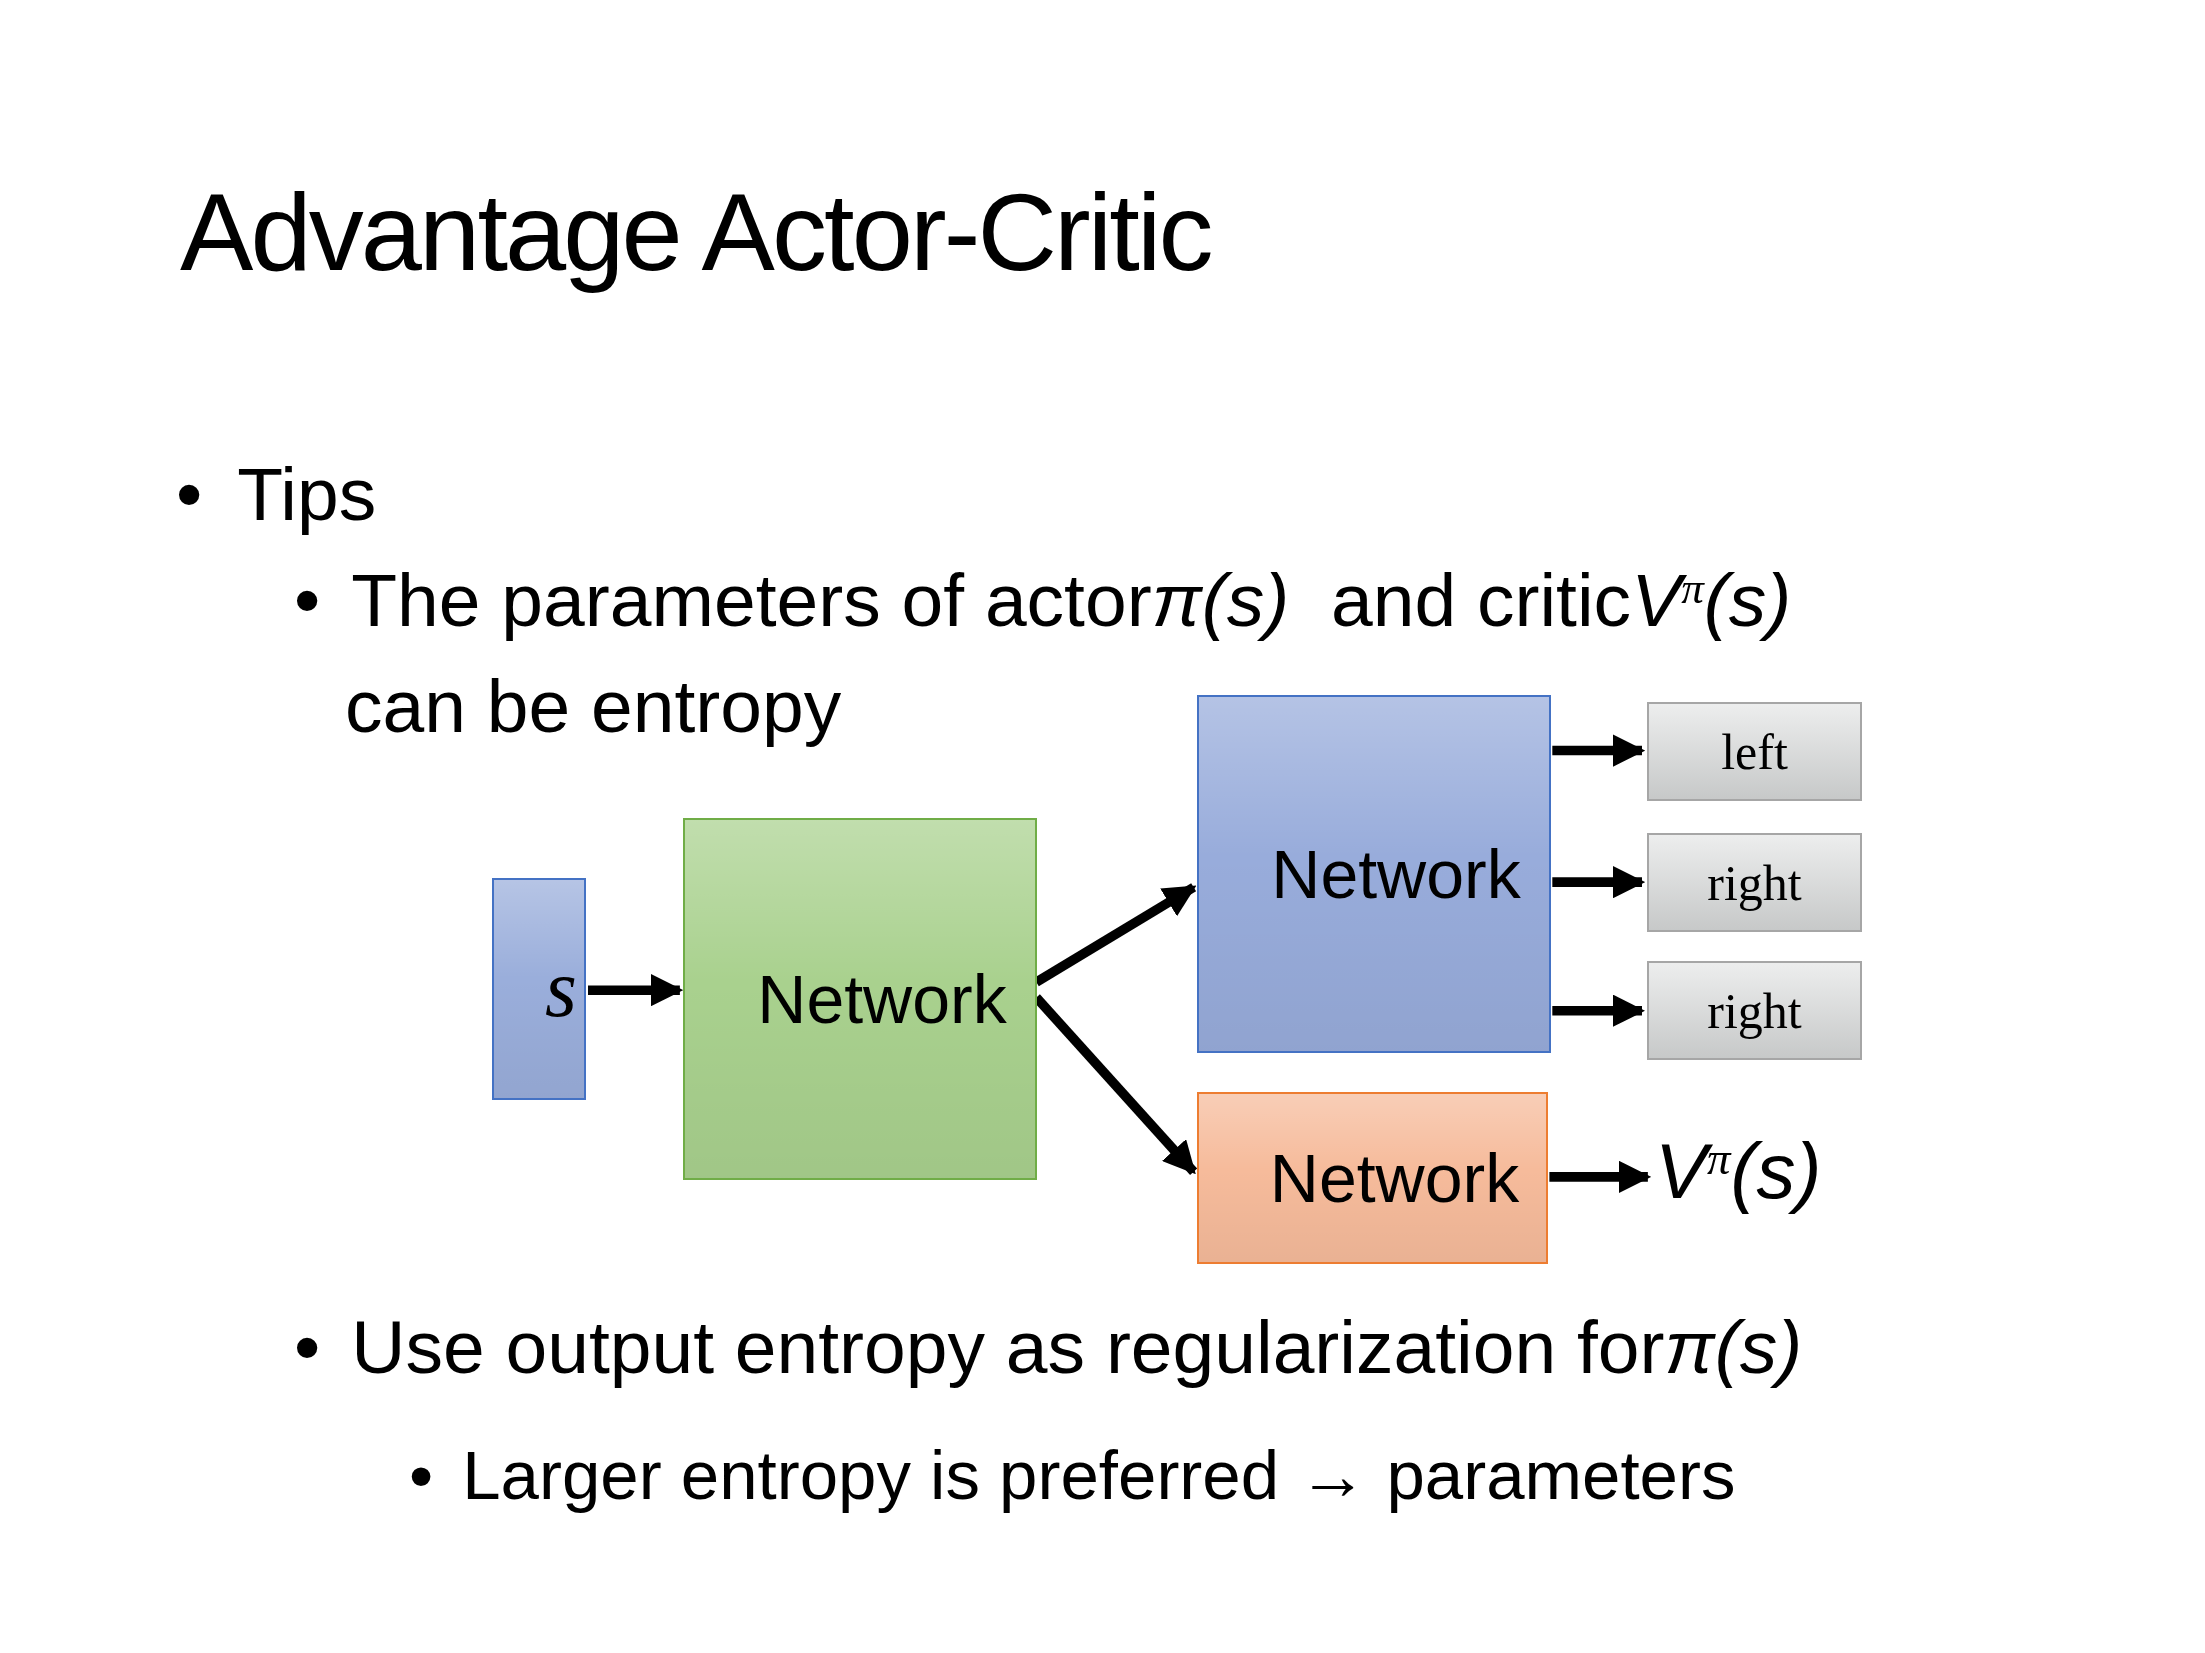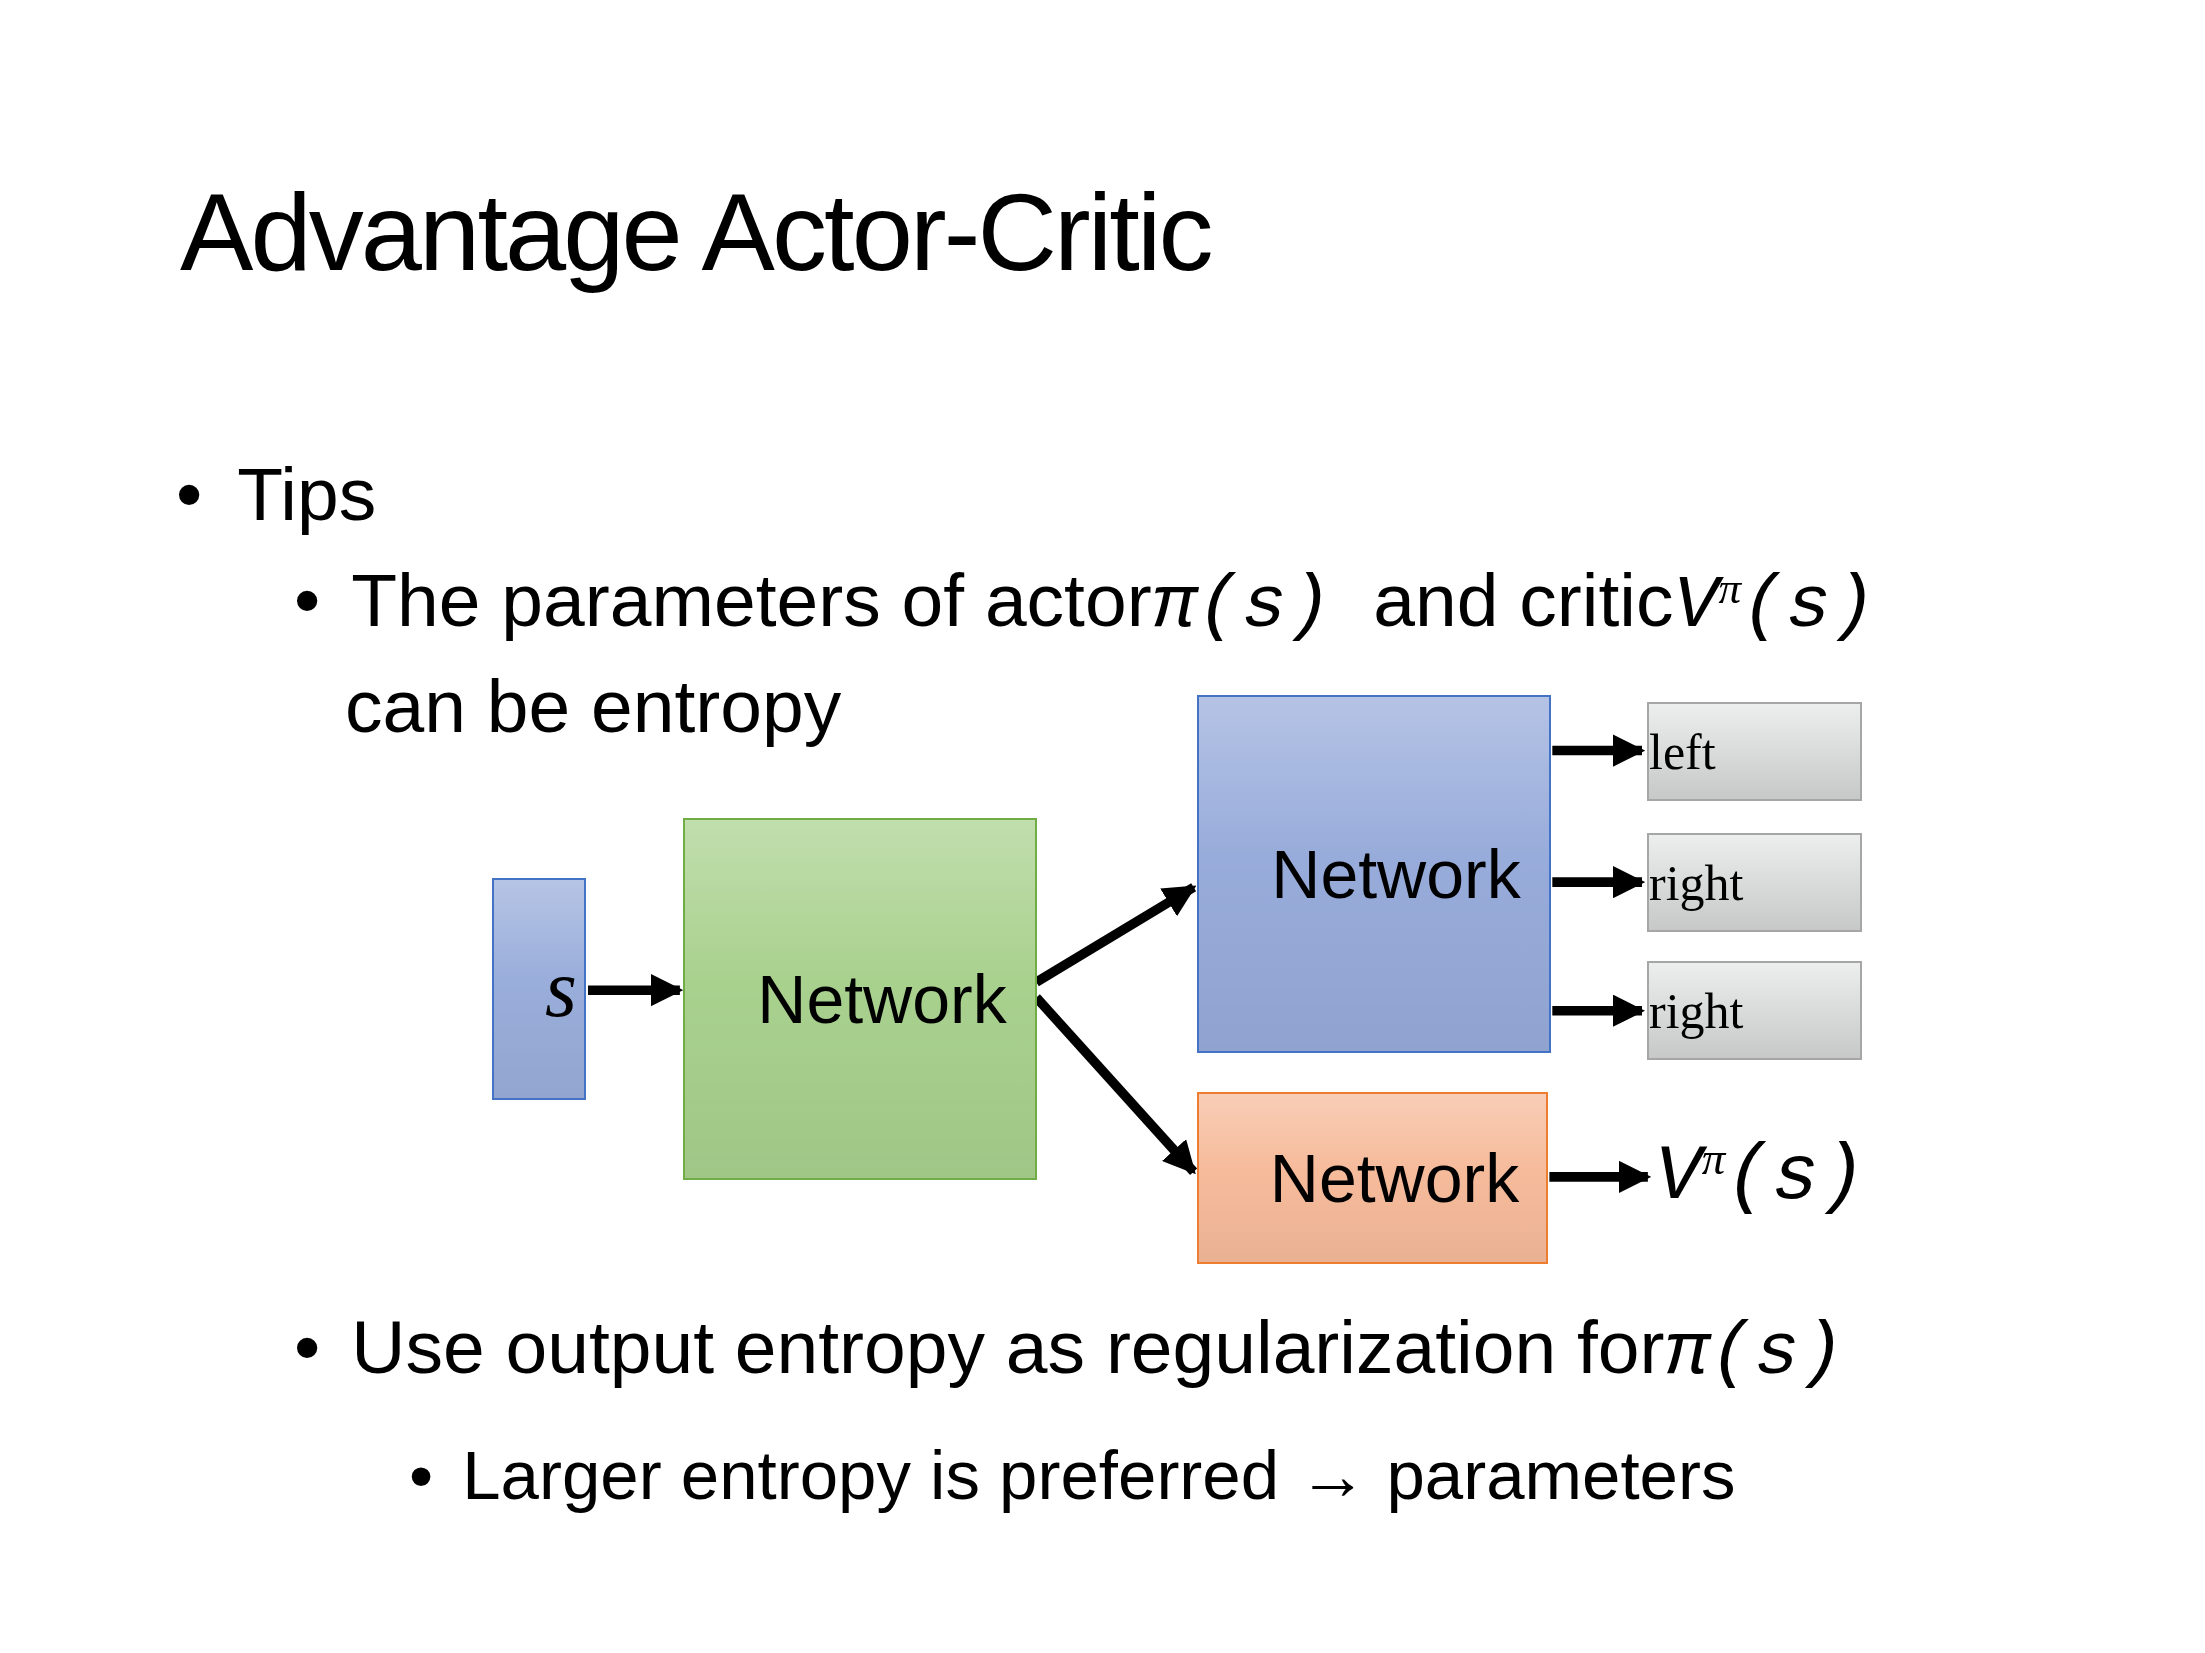--- a/index.html
+++ b/index.html
@@ -35,21 +35,21 @@
   #line-tips .bullet { margin-right: 35px; }
   #line-param { left: 294px; top: 556px; }
   #line-param .bullet { margin-right: 31px; }
   #line-param-cont { left: 345px; top: 662px; }
   #line-entropy { left: 294px; top: 1303px; }
   #line-entropy .bullet { margin-right: 31px; }
   #line-explore { left: 409px; top: 1435px; }
   #line-explore .bullet { margin-right: 29px; }
 
   .math {
-    font-family: Liberation Mono, monospace;
+    font-family: Liberation Sans, sans-serif;
     font-style: italic;
   }
   .msup {
     font-family: "Liberation Serif", "DejaVu Serif", serif;
     font-style: italic;
     font-size: 0.6em;
     position: relative;
     top: -0.52em;
   }
 
@@ -90,21 +90,21 @@
     left: 1197px; top: 1092px; width: 351px; height: 172px;
     background-color: var(--critic-fill, #F6BB9B);
     border: 2.2px solid var(--critic-border, #ED7D31);
     font-size: 68px;
   }
   .action {
     position: absolute;
     left: 1647px;
     width: 215px; height: 99px;
     box-sizing: border-box;
-    display: flex; align-items: center; 
+    display: flex; align-items: center; justify-content: center;
     font-family: "Liberation Serif", "DejaVu Serif", serif;
     font-size: 50px;
     background-color: var(--action-fill, #D6D8D8);
     border: 2.2px solid var(--action-border, #A6A6A6);
     background-image: linear-gradient(180deg, rgba(255,255,255,0.55), rgba(0,0,0,0.07));
   }
   #action-left { top: 702px; }
   #action-right { top: 833px; }
   #action-fire { top: 961px; }
 

